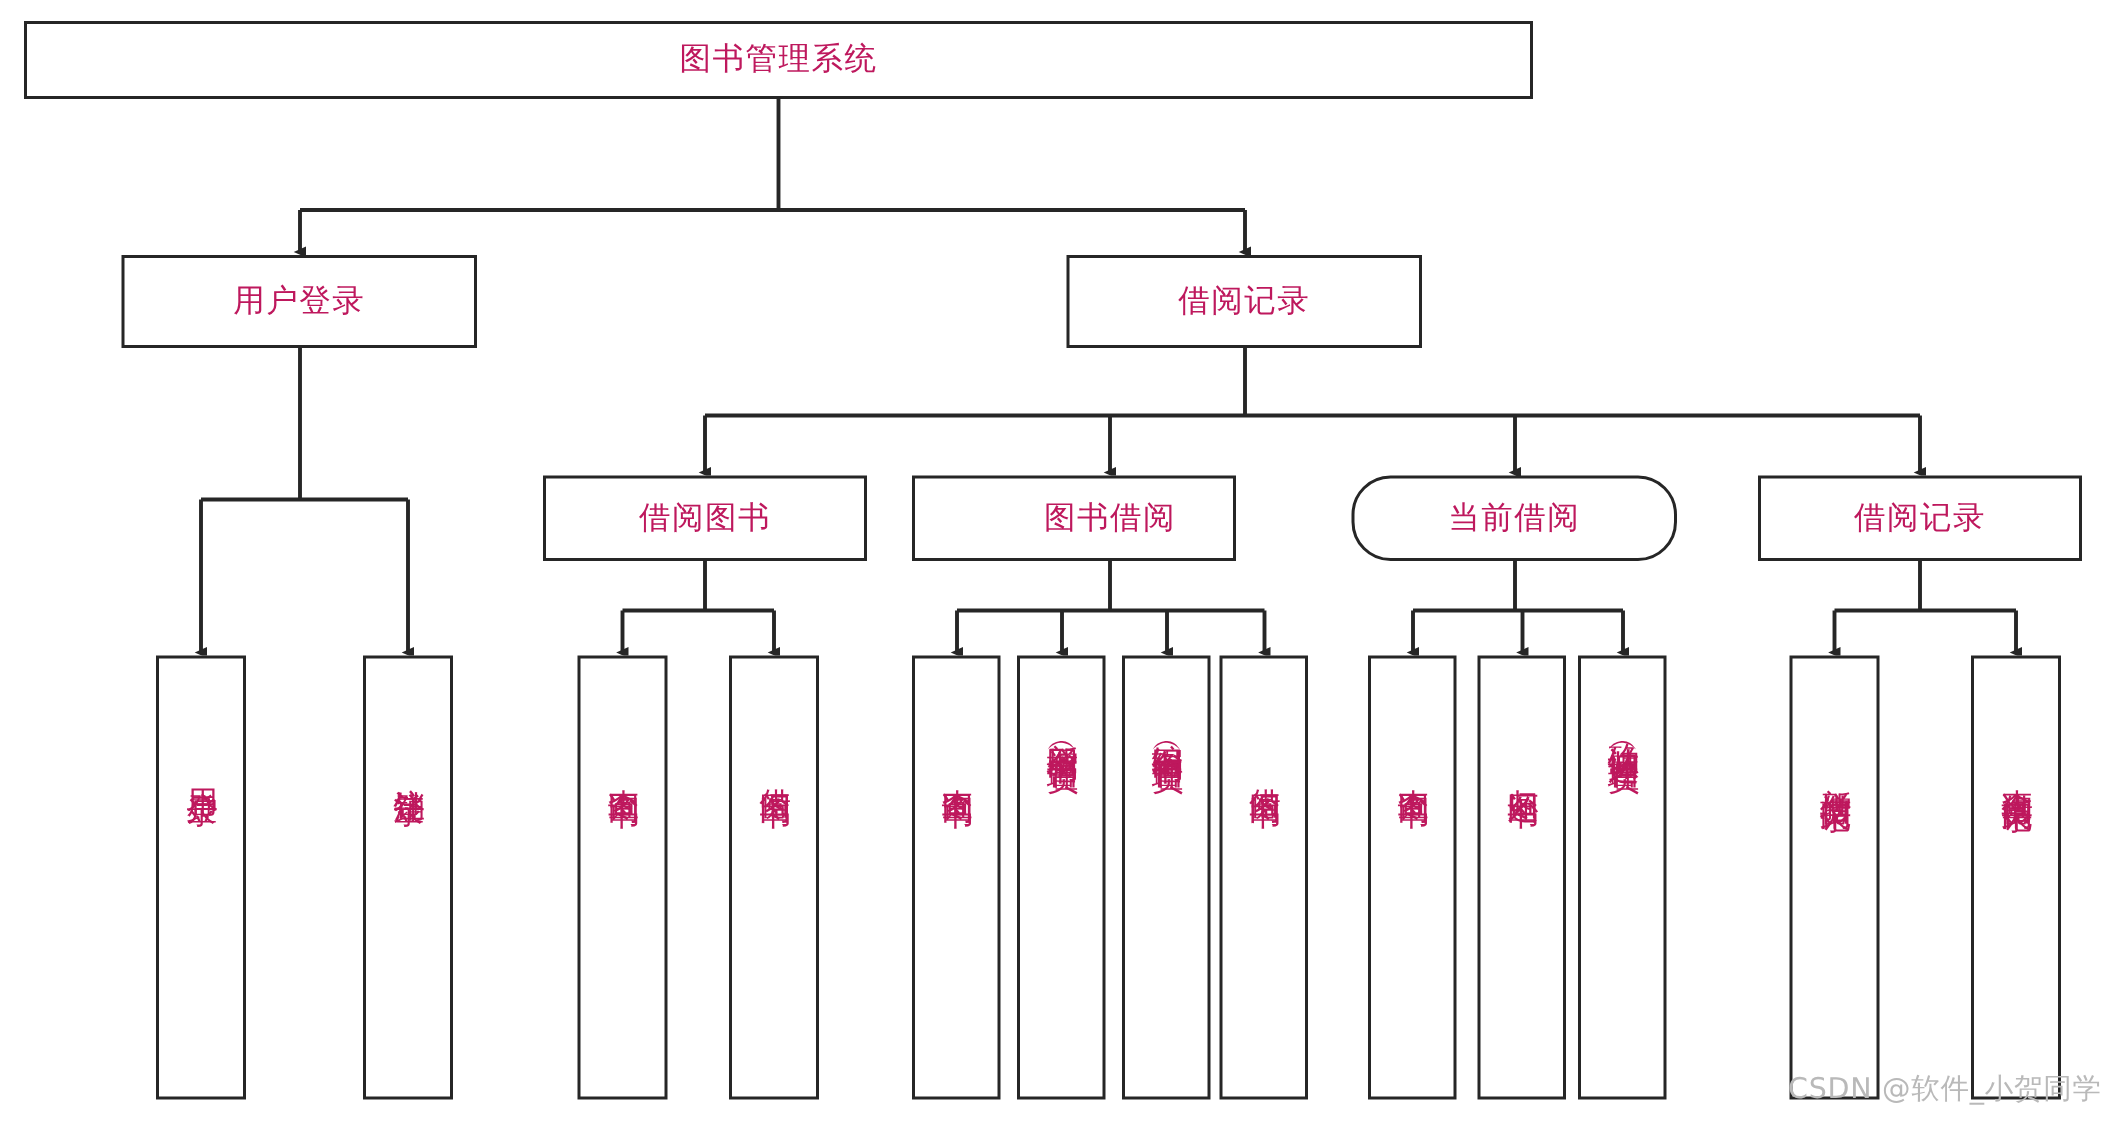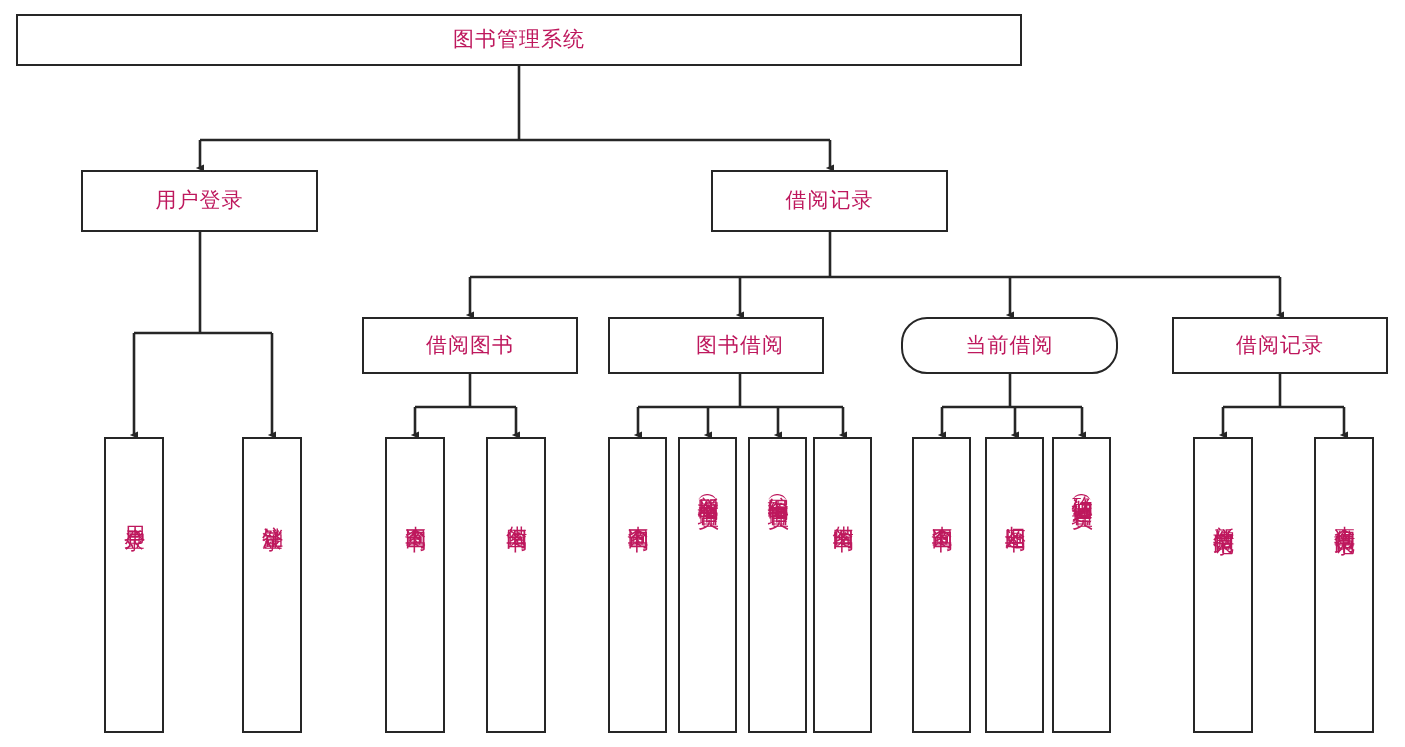--- a/index.html
+++ b/index.html
@@ -172,13 +172,14 @@
         <span class="node-label">确认归还（管理员）</span>
       </div>
       <div class="node node-v pad-mid" style="left: 1193px; top: 437px; width: 60px; height: 296px;">
         <span class="node-label">新增借阅记录</span>
       </div>
       <div class="node node-v pad-mid" style="left: 1314px; top: 437px; width: 60px; height: 296px;">
         <span class="node-label">查询借阅记录</span>
       </div>
     </div>
 
+  <div class="watermark" style="left:1192px; top:713px;">CSDN @软件_小贺同学</div>
 </div>
 
 </body></html>

